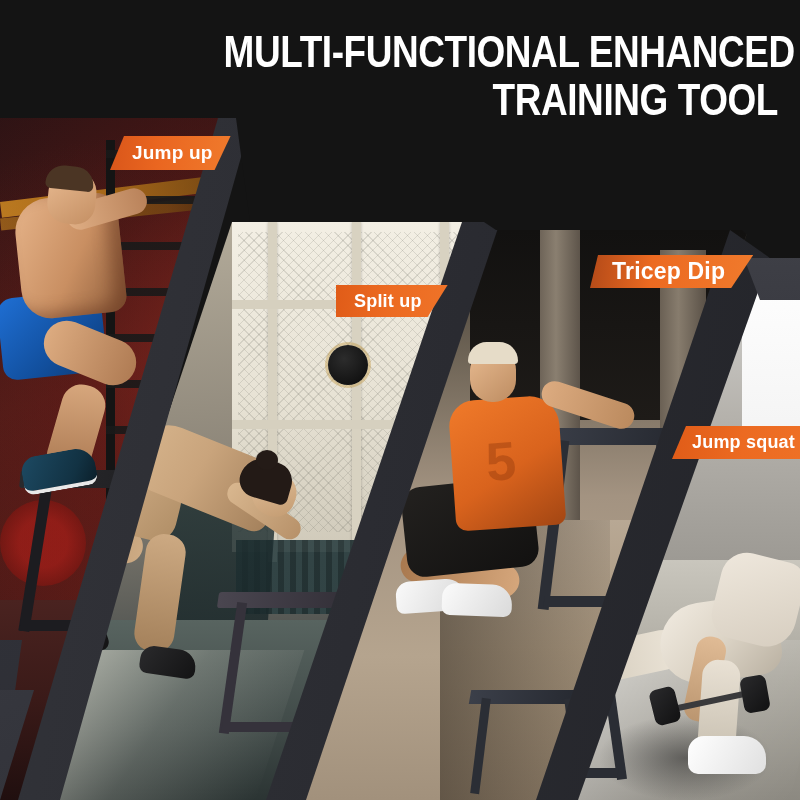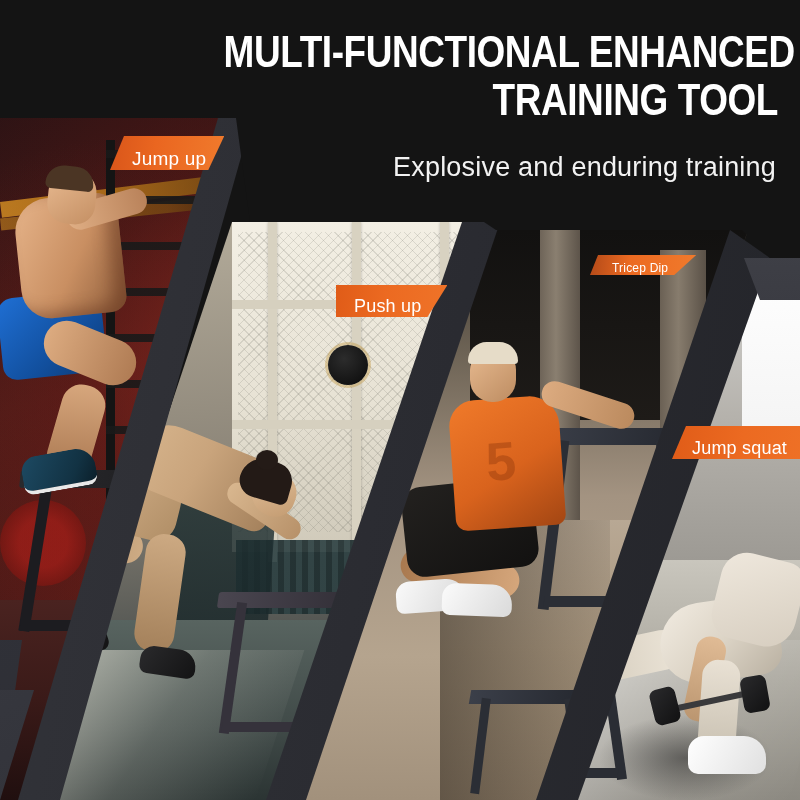--- a/index.html
+++ b/index.html
@@ -559,46 +559,46 @@
     top: 0; left: 0; width: 800px; height: 800px;
     background: linear-gradient(180deg, #4d4e55 0%, #3a3b42 40%, #2c2d33 100%);
     clip-path: polygon(744px 258px, 800px 258px, 800px 300px, 760px 300px);
   }
 
   
   .badge {
     position: absolute;
     z-index: 50;
     display: flex;
-    align-items: flex-end;
+    align-items: center;
     background: linear-gradient(95deg, #e05c18 0%, #ec6a21 45%, #ef7328 100%);
     color: #ffffff;
-    font-weight: normal;
+    font-weight: bold;
     letter-spacing: 0.2px;
     box-shadow: 0 1px 4px rgba(0,0,0,.35);
   }
   .badge span { display: block; white-space: nowrap; }
 
   #badge-jump {
     left: 110px; top: 136px;
     height: 34px; padding: 0 18px 0 22px;
     font-size: 19px;
     clip-path: polygon(14px 0, 100% 0, calc(100% - 16px) 100%, 0 100%);
     background: linear-gradient(95deg, #d9561a 0%, #ea6620 40%, #f07a2c 100%);
   }
   #badge-push {
     left: 336px; top: 285px;
     height: 32px; padding: 0 26px 0 18px;
     font-size: 18px;
     clip-path: polygon(0 0, 100% 0, calc(100% - 20px) 100%, 0 100%);
   }
   #badge-tricep {
     left: 590px; top: 255px;
-    height: 20px; padding: 0 28px 0 22px;
-    font-size: 12px;
+    height: 33px; padding: 0 28px 0 22px;
+    font-size: 23px;
     clip-path: polygon(8px 0, 100% 0, calc(100% - 22px) 100%, 0 100%);
     background: linear-gradient(95deg, rgba(214,86,26,.82) 0%, #ec6a21 38%, #f07a2c 100%);
   }
   #badge-split {
     left: 672px; top: 426px;
     width: 128px;
     height: 33px; padding: 0 10px 0 20px;
     font-size: 18px;
     clip-path: polygon(14px 0, 100% 0, 100% 100%, 0 100%);
   }
@@ -730,28 +730,27 @@
   <div class="mask" id="mask-top"></div>
   <div class="mask" id="mask-bl"></div>
   <div class="mask" id="mask-bl2"></div>
   <div class="mask" id="mask-right"></div>
 
   <div class="header">
     <div class="title">
       <span class="line">MULTI-FUNCTIONAL ENHANCED</span>
       <span class="line">TRAINING TOOL</span>
     </div>
-    <div class="subtitle">Explosive and enduring training</div>
   </div>
 
   <div class="badge" id="badge-jump">
     <span>Jump up</span>
   </div>
   <div class="badge" id="badge-push">
-    <span>Push up</span>
+    <span>Split up</span>
   </div>
   <div class="badge" id="badge-tricep">
     <span>Tricep Dip</span>
   </div>
   <div class="badge" id="badge-split">
     <span>Jump squat</span>
   </div>
 
 </div>
 

